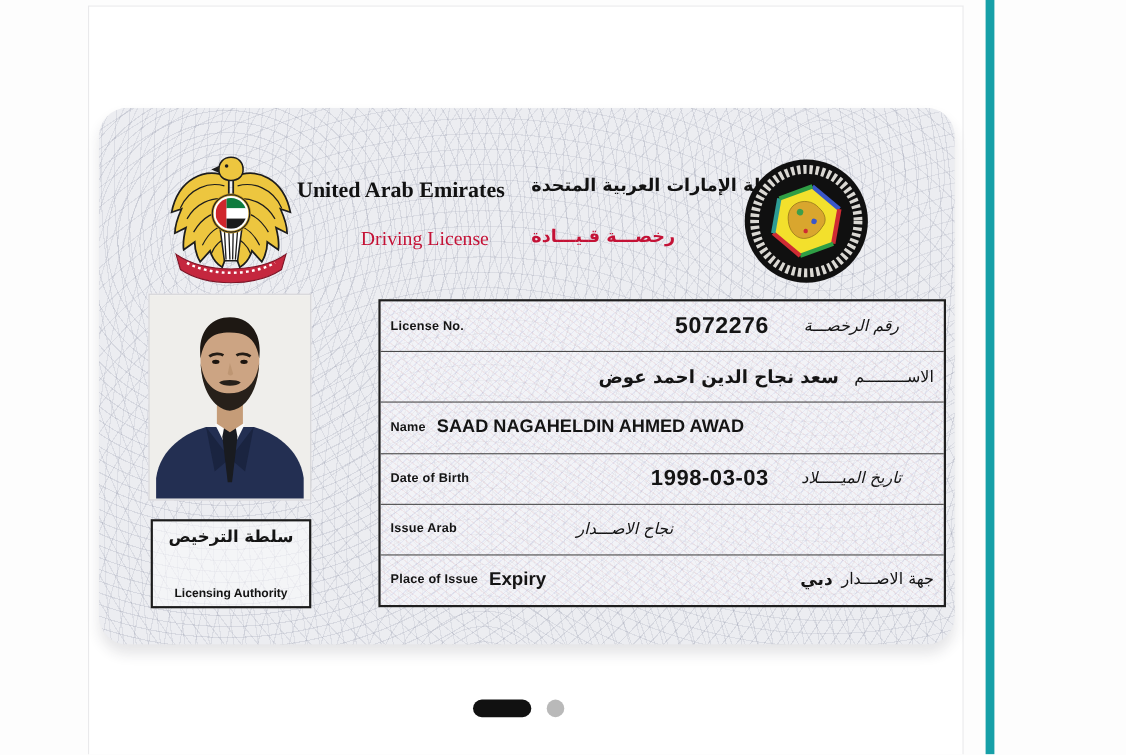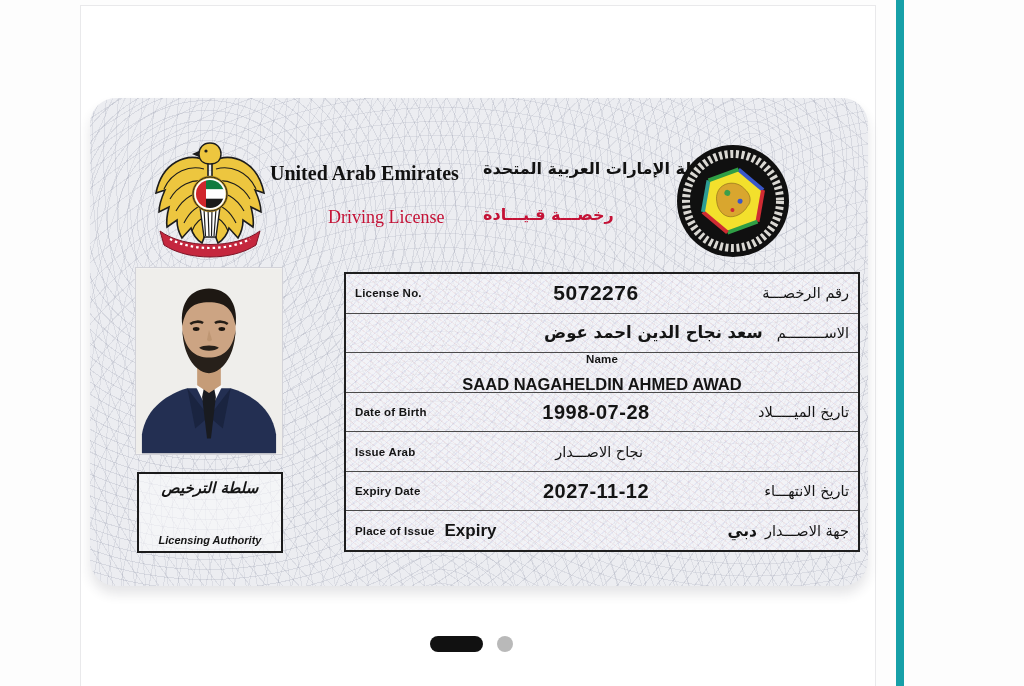--- a/index.html
+++ b/index.html
@@ -30,42 +30,42 @@
 
   .emblem{position:absolute;left:58px;top:40px;width:124px;height:120px;}
   .gcc-logo{position:absolute;left:586px;top:46px;width:114px;height:114px;}
 
   .photo{position:absolute;left:45px;top:169px;width:148px;height:188px;border:1px solid #d2d2d8;
     box-sizing:border-box;background:#f3f2f0;overflow:hidden;}
   .photo svg{display:block;width:100%;height:100%;}
 
   .authority-box{position:absolute;left:47px;top:374px;width:146px;height:81px;border:2px solid #1b1b1b;
     background:rgba(250,250,252,0.6);box-sizing:border-box;display:flex;flex-direction:column;
-    justify-content:space-between;align-items:center;padding:5px 4px;font-style:italic;}
+    justify-content:space-between;align-items:center;padding:5px 4px;}
   .authority-ar{font-family:"DejaVu Sans",sans-serif;direction:rtl;font-weight:bold;font-size:15px;color:#141414;}
   .authority-en{font-weight:bold;font-size:11px;color:#141414;}
 
   .info-table{position:absolute;left:212px;top:174px;width:516px;height:280px;border:2px solid #1f1f1f;
     box-sizing:border-box;display:flex;flex-direction:column;
     background-color:rgba(248,248,251,0.55);
     background-image:
       repeating-linear-gradient(37deg,  rgba(190,60,70,0.07) 0 1px, rgba(0,0,0,0) 1px 5px),
       repeating-linear-gradient(-41deg, rgba(60,70,190,0.07) 0 1px, rgba(0,0,0,0) 1px 6px); margin-left: 42px;}
   .t-row{flex:1;display:flex;align-items:center;border-bottom:1px solid #4a4a4a;padding:0 9px;box-sizing:border-box;min-height:0;}
   .t-row:last-child{border-bottom:none;text-align:center;}
   .lbl{font-size:11.5px;font-weight:bold;color:#141414;letter-spacing:0.2px;white-space:nowrap;}
   .val-num{font-size:20px;font-weight:bold;color:#141414;letter-spacing:0.5px;}
   .val-txt{font-size:16.5px;font-weight:bold;color:#141414;}
   .lbl-ar{font-family:"DejaVu Sans",sans-serif;font-size:14.5px;color:#141414;white-space:nowrap;}
   .val-ar{font-family:"DejaVu Sans",sans-serif;font-size:15.5px;font-weight:bold;color:#141414;white-space:nowrap;}
   .col-left{width:138px;flex:none;}
-  .col-center{flex:1;text-align:center;}
-  .col-right{width:150px;flex:none;direction:rtl;text-align:right;}
+  .col-center{flex:1;text-align:right;}
+  .col-right{width:150px;flex:none;direction:rtl;text-align:center;font-style:italic;}
   .row-rtl{direction:rtl;gap:14px;}
-  .row-inline{gap:10px;flex-direction:column;}
+  .row-inline{gap:10px;}
   .row-dual .group-l{display:flex;align-items:center;gap:10px;}
   .row-dual .spacer{flex:1;}
   .row-dual .group-r{display:flex;align-items:center;gap:8px;direction:rtl;}
 
   .dots{position:absolute;left:430px;top:636px;display:flex;align-items:center;gap:14px;}
   .dot-active{width:53px;height:16px;border-radius:8px;background:#111111;cursor:pointer;}
   .dot{width:16px;height:16px;border-radius:50%;background:#b9b9b9;cursor:pointer;}
 </style>
 </head>
 <body>
@@ -172,34 +172,29 @@
       </div>
 
       <div class="t-row row-inline">
         <span class="lbl">Name</span>
         <span class="val-txt">SAAD NAGAHELDIN AHMED AWAD</span>
       </div>
 
 
       <div class="t-row">
         <span class="lbl col-left">Date of Birth</span>
-        <span class="val-num col-center">1998-07-28</span>
+        <span class="val-num col-center">1998-03-03</span>
         <span class="lbl-ar col-right">تاريخ الميـــــلاد</span>
       </div>
 
       <div class="t-row">
         <span class="lbl col-left">Issue Arab</span>
         <span class="lbl-ar col-right">نجاح الاصـــدار</span>
       </div>
 
-      <div class="t-row">
-        <span class="lbl col-left">Expiry Date</span>
-        <span class="val-num col-center">2027-11-12</span>
-        <span class="lbl-ar col-right">تاريخ الانتهـــاء</span>
-      </div>
 
       <div class="t-row row-dual">
         <span class="group-l">
           <span class="lbl">Place of Issue</span>
           <span class="val-txt" style="font-size:17px;">Expiry</span>
         </span>
         <span class="spacer"></span>
         <span class="group-r">
           <span class="lbl-ar">جهة الاصـــدار</span>
           <span class="val-ar">دبي</span>

